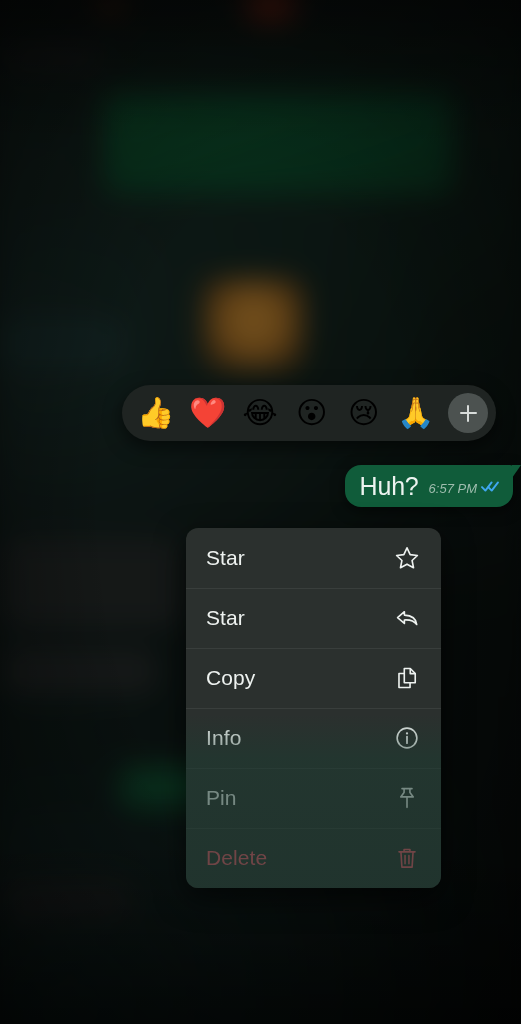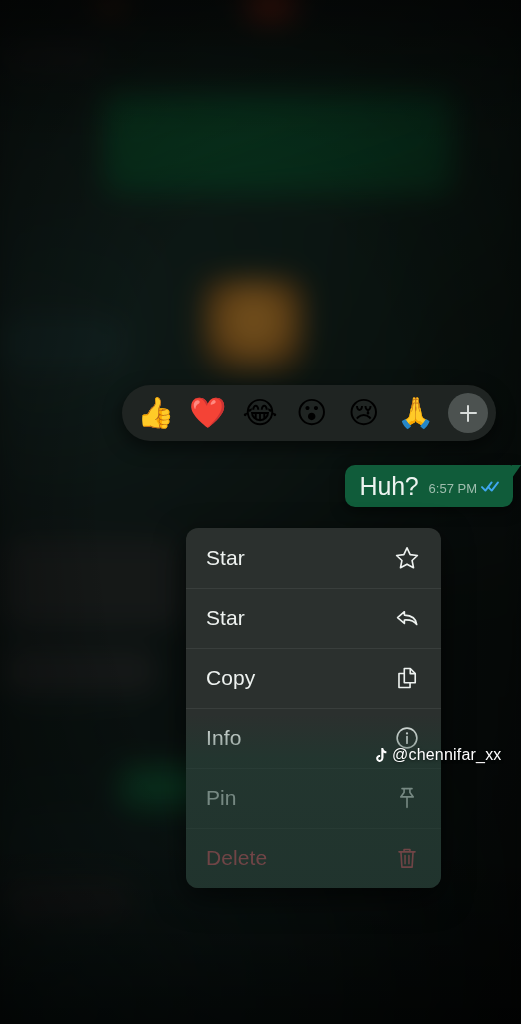--- a/index.html
+++ b/index.html
@@ -161,21 +161,21 @@
 
   
   .msg-bubble {
     position: absolute;
     right: 8px;
     top: 465px;
     display: flex;
     align-items: flex-end;
     gap: 10px;
     padding: 9px 13px 8px 15px;
-    border-radius: 10px;
+    border-radius: 16px;
     border-top-right-radius: 3px;
     background: #105c3a;
     box-shadow: 0 4px 14px rgba(0,0,0,0.5);
     max-width: 210px;
   }
   .msg-bubble::after {
     content: "";
     position: absolute;
     right: -8px;
     top: 0;
@@ -188,20 +188,21 @@
     font-size: 25px;
     line-height: 1;
     letter-spacing: -0.2px;
     white-space: nowrap;
   }
   .msg-meta {
     display: flex;
     align-items: center;
     gap: 4px;
     padding-bottom: 2px;
+    font-style: italic;
   }
   .msg-time {
     color: #9fbdae;
     font-size: 13px;
     white-space: nowrap;
   }
   .ticks { display: block; }
 
   
   .context-menu {
@@ -379,22 +380,14 @@
           <path d="M9.3 6.3 V4.2 H14.7 V6.3" fill="none" stroke="#f2596b" stroke-width="1.5" stroke-linejoin="round"></path>
           <path d="M6.4 6.3 L7.3 20.4 H16.7 L17.6 6.3" fill="none" stroke="#f2596b" stroke-width="1.5" stroke-linejoin="round"></path>
           <path d="M10.2 9.6 V17.3 M13.8 9.6 V17.3" stroke="#f2596b" stroke-width="1.4" stroke-linecap="round" fill="none"></path>
         </svg>
       </span>
     </div>
 
     <div class="menu-tint"></div>
   </div>
 
-  <div class="watermark">
-    <span>
-      <svg width="15" height="17" viewBox="0 0 15 17">
-        <path d="M9.2 1 C9.5 2.9 10.6 4 12.4 4.2 V6.3 C11.3 6.35 10.35 6.05 9.5 5.45 V10.6 C9.5 13.4 7.3 15.3 5.1 14.9 C3.3 14.55 2 12.9 2.15 11.05 C2.3 9.05 4.1 7.65 6.1 7.95 V10.1 C5.1 9.8 4.2 10.5 4.2 11.5 C4.2 12.4 4.95 13.05 5.85 12.9 C6.7 12.75 7.3 12 7.3 11.05 V1 Z" fill="#ffffff"></path>
-      </svg>
-    </span>
-    <span>@chennifar_xx</span>
-  </div>
 
 </div>
 
 </body></html>

